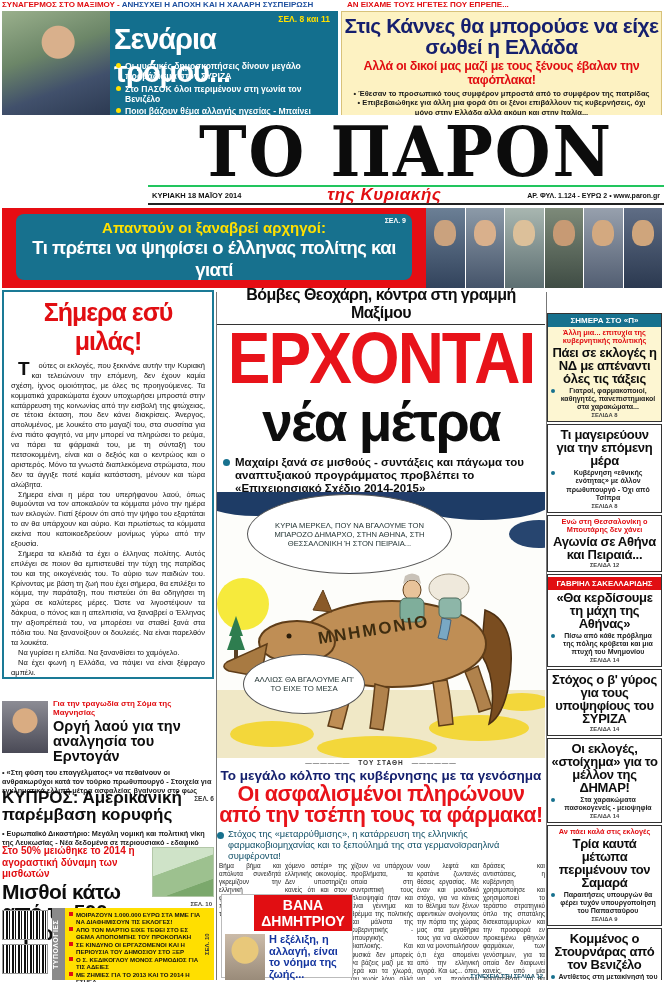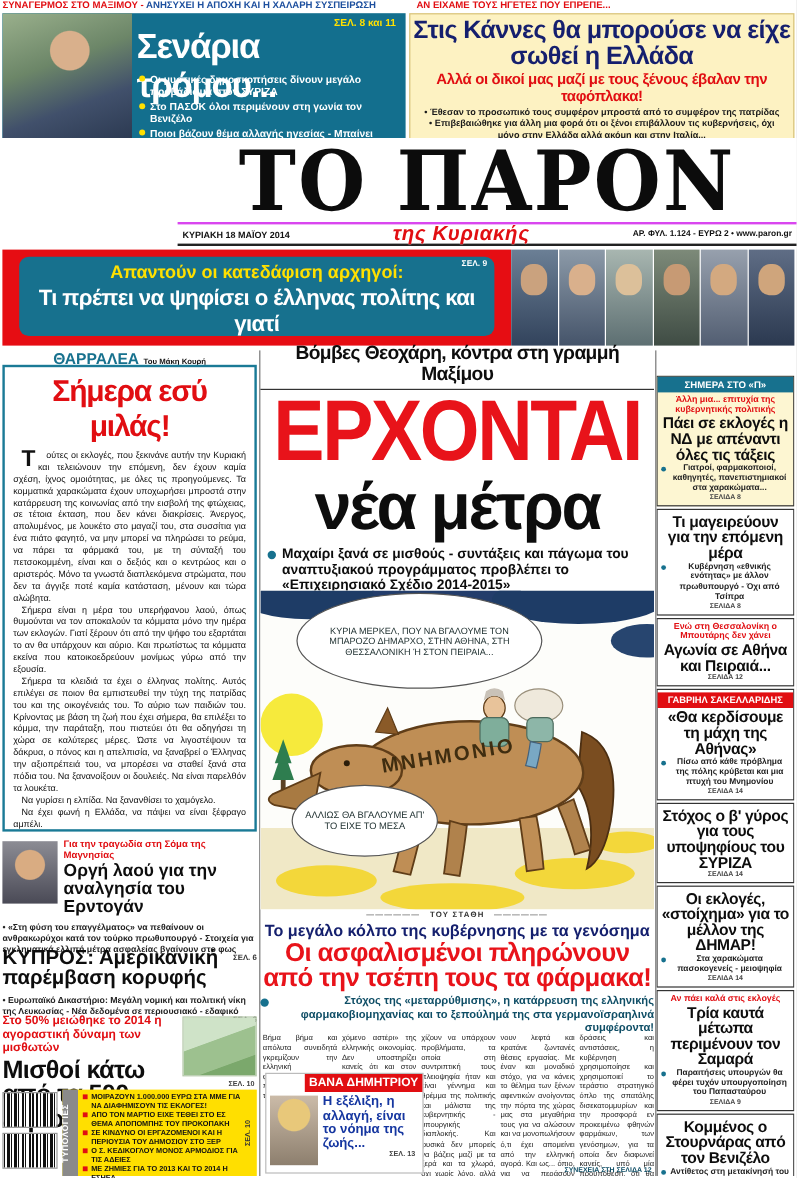--- a/index.html
+++ b/index.html
@@ -28,21 +28,21 @@
   .box-cannes { position:absolute; left:341px; top:11px; width:321px; height:132px; background:#fdf2c2; border:1px solid #d8c27a; text-align:center; padding-top:3px; }
   .ca-head { color:#151f6e; font-size:21px; font-weight:bold; line-height:1.02; letter-spacing:-0.5px; }
   .ca-sub { color:#e10e12; font-size:12.5px; font-weight:bold; margin-top:1px; letter-spacing:-0.3px; }
   .ca-bullets { margin-top:2px; padding:0 8px; }
   .ca-bullets .b { color:#1a1a1a; font-size:7.6px; font-weight:bold; line-height:1.25; }
   .ca-page { position:absolute; right:10px; bottom:4px; font-size:8px; font-weight:bold; color:#111; }
 
   
   .masthead { position:absolute; left:0; top:115px; width:664px; height:93px; background:#fff; }
   .mh-title { position:absolute; left:148px; top:-4px; width:516px; text-align:center; font-family:"DejaVu Serif", serif; font-weight:bold; font-size:64px; color:#0c0c0c; letter-spacing:2px; transform:scaleY(1.08); transform-origin:top; white-space:nowrap; }
-  .mh-sub { position:absolute; left:148px; top:70px; width:516px; height:20px; border-top:2px solid #d946ef; border-bottom:2px solid #222; display:flex; align-items:center; justify-content:space-between; padding:0 4px; }
+  .mh-sub { position:absolute; left:148px; top:70px; width:516px; height:20px; border-top:2px solid #22c55e; border-bottom:2px solid #222; display:flex; align-items:center; justify-content:space-between; padding:0 4px; }
   .mh-date { font-size:7.5px; font-weight:bold; color:#111; }
   .mh-edition { color:#e10e12; font-size:17px; font-weight:bold; font-style:italic; text-shadow:0 0 1px #fff; letter-spacing:0.5px; }
   .mh-issue { font-size:7px; font-weight:bold; color:#111; }
 
   
   .banner { position:absolute; left:2px; top:208px; width:424px; height:80px; background:#e60d13; }
   .banner-inner { position:absolute; left:14px; top:6px; right:14px; bottom:8px; background:#17718e; border-radius:8px; text-align:center; padding-top:5px; }
   .bn-page { position:absolute; right:6px; top:3px; color:#fff; font-size:7px; font-weight:bold; }
   .bn-l1 { color:#ffe000; font-size:15px; font-weight:bold; }
   .bn-l2 { color:#fff; font-size:18.5px; font-weight:bold; letter-spacing:-0.5px; margin-top:1px; }
@@ -55,21 +55,21 @@
   .f4 { background:linear-gradient(#7d8a79,#3f4c44); } .f4::after{background:#c79a74;}
   .f5 { background:linear-gradient(#97a0ad,#525e72); } .f5::after{background:#d3a980;}
   .f6 { background:linear-gradient(#5f6d85,#2b3950); } .f6::after{background:#cfa57c;}
 
   
   .vrule { position:absolute; top:292px; bottom:2px; width:1px; background:#777; }
 
   
   .ed-header { position:absolute; left:2px; top:291px; width:212px; text-align:center; font-size:13px; font-weight:bold; color:#17718e; }
   .ed-header .by { font-size:6.5px; color:#111; font-weight:bold; }
-  .ed-box { position:absolute; left:2px; top:304px; width:212px; height:389px; border:2px solid #1a7a96; background:#fff; padding:4px 7px; overflow:hidden; }
+  .ed-box { position:absolute; left:2px; top:290px; width:212px; height:389px; border:2px solid #1a7a96; background:#fff; padding:4px 7px; overflow:hidden; }
   .ed-head { color:#e10e12; font-size:25px; font-weight:bold; text-align:center; letter-spacing:-1px; margin:2px 0 5px; }
   .ed-box p { font-size:7.5px; line-height:1.32; text-align:justify; text-indent:7px; color:#111; font-weight:500; }
   .ed-box p.lead::first-letter { float:left; font-size:19px; line-height:0.85; font-weight:bold; padding-right:2px; }
 
   
   .erdogan { position:absolute; left:2px; top:699px; width:212px; height:86px; }
   .er-photo { float:left; width:46px; height:52px; margin:2px 5px 2px 0;
     background: radial-gradient(circle at 50% 38%, #d9ac82 0 12px, rgba(0,0,0,0) 13px), linear-gradient(#8c8c94,#4a4a56); }
   .er-kicker { color:#e10e12; font-size:8px; font-weight:bold; }
   .er-head { font-size:14.5px; font-weight:bold; line-height:1.05; color:#0d0d0d; margin-top:2px; }
@@ -115,28 +115,28 @@
   .bubble { position:absolute; background:#fff; border:1.5px solid #555; border-radius:50%; display:flex; align-items:center; justify-content:center; text-align:center; font-weight:normal; color:#233; padding:10px; }
   .bubble1 { left:30px; top:2px; width:205px; height:80px; font-size:7.6px; }
   .bubble2 { left:26px; top:162px; width:122px; height:60px; font-size:7.8px; }
   .cartoon-credit { position:absolute; left:217px; top:759px; width:328px; text-align:center; font-size:6.5px; font-weight:bold; color:#333; letter-spacing:1px; }
   .cartoon-credit::before, .cartoon-credit::after { content:"——————"; color:#777; margin:0 8px; }
 
   
   .ph-kicker { position:absolute; left:217px; top:768px; width:328px; text-align:center; color:#15206e; font-size:13.5px; font-weight:bold; }
   .ph-head { position:absolute; left:217px; top:784px; width:328px; text-align:center; color:#e8131a; font-size:21.5px; font-weight:bold; line-height:0.98; letter-spacing:-0.5px; }
   .ph-bullet { position:absolute; left:217px; top:829px; width:328px; display:flex; gap:4px; justify-content:center; }
-  .ph-bullet .t { font-size:9.3px; font-weight:bold; color:#0f4e66; text-align:right; line-height:1.2; }
+  .ph-bullet .t { font-size:9.3px; font-weight:normal; color:#0f4e66; text-align:left; line-height:1.2; }
   .ph-cols { position:absolute; left:219px; top:862px; width:326px; height:118px; display:flex; gap:4px; overflow:hidden; }
   .ph-col { flex:1; font-size:6.3px; line-height:1.28; text-align:justify; color:#222; }
   .ph-cont { position:absolute; right:2px; bottom:1px; font-size:5.8px; font-weight:bold; color:#0f4e66; }
 
   
   .dimitriou { position:absolute; left:2px; top:32px; width:132px; height:84px; background:#fff; border:1px solid #bbb; }
-  .dm-band { background:#e10e12; color:#fff; font-size:10px; font-weight:bold; text-align:center; padding:2px 0;margin-left:32px; }
+  .dm-band { background:#e10e12; color:#fff; font-size:14px; font-weight:bold; text-align:center; padding:2px 0;margin-left:32px; }
   .dm-row { display:flex; gap:4px; padding:3px; }
   .dm-photo { flex:none; width:40px; height:58px;
     background: radial-gradient(circle at 50% 28%, #e8c87a 0 13px, rgba(0,0,0,0) 14px), linear-gradient(#cbbba8,#8d7f6e); }
   .dm-head { color:#1536a0; font-size:11px; font-weight:bold; line-height:1.05; }
   .dm-page { font-size:6px; font-weight:bold; color:#444; text-align:right; padding-right:3px; }
 
   
   .sidebar { position:absolute; left:547px; top:313px; width:115px; height:667px; display:flex; flex-direction:column; gap:2px; overflow:hidden; }
   .sb-box { border:1px solid #333; background:#fff; text-align:center; padding:2px 3px 3px; }
   .sb-box.yellow { background:#fdf6d2; padding-top:0; }
@@ -195,21 +195,21 @@
     <div class="mh-sub">
       <span class="mh-date">ΚΥΡΙΑΚΗ 18 ΜΑΪΟΥ 2014</span>
       <span class="mh-edition">της Κυριακής</span>
       <span class="mh-issue">ΑΡ. ΦΥΛ. 1.124 - ΕΥΡΩ 2 • www.paron.gr</span>
     </div>
   </div>
 
   <div class="banner">
     <div class="banner-inner">
       <div class="bn-page">ΣΕΛ. 9</div>
-      <div class="bn-l1">Απαντούν οι κατεδάφιση αρχηγοί:</div>
+      <div class="bn-l1">Απαντούν οι ξαναβρεί αρχηγοί:</div>
       <div class="bn-l2">Τι πρέπει να ψηφίσει ο έλληνας πολίτης και γιατί</div>
     </div>
   </div>
   <div class="faces">
     <div class="face f1"></div>
     <div class="face f2"></div>
     <div class="face f3"></div>
     <div class="face f4"></div>
     <div class="face f5"></div>
     <div class="face f6"></div>

